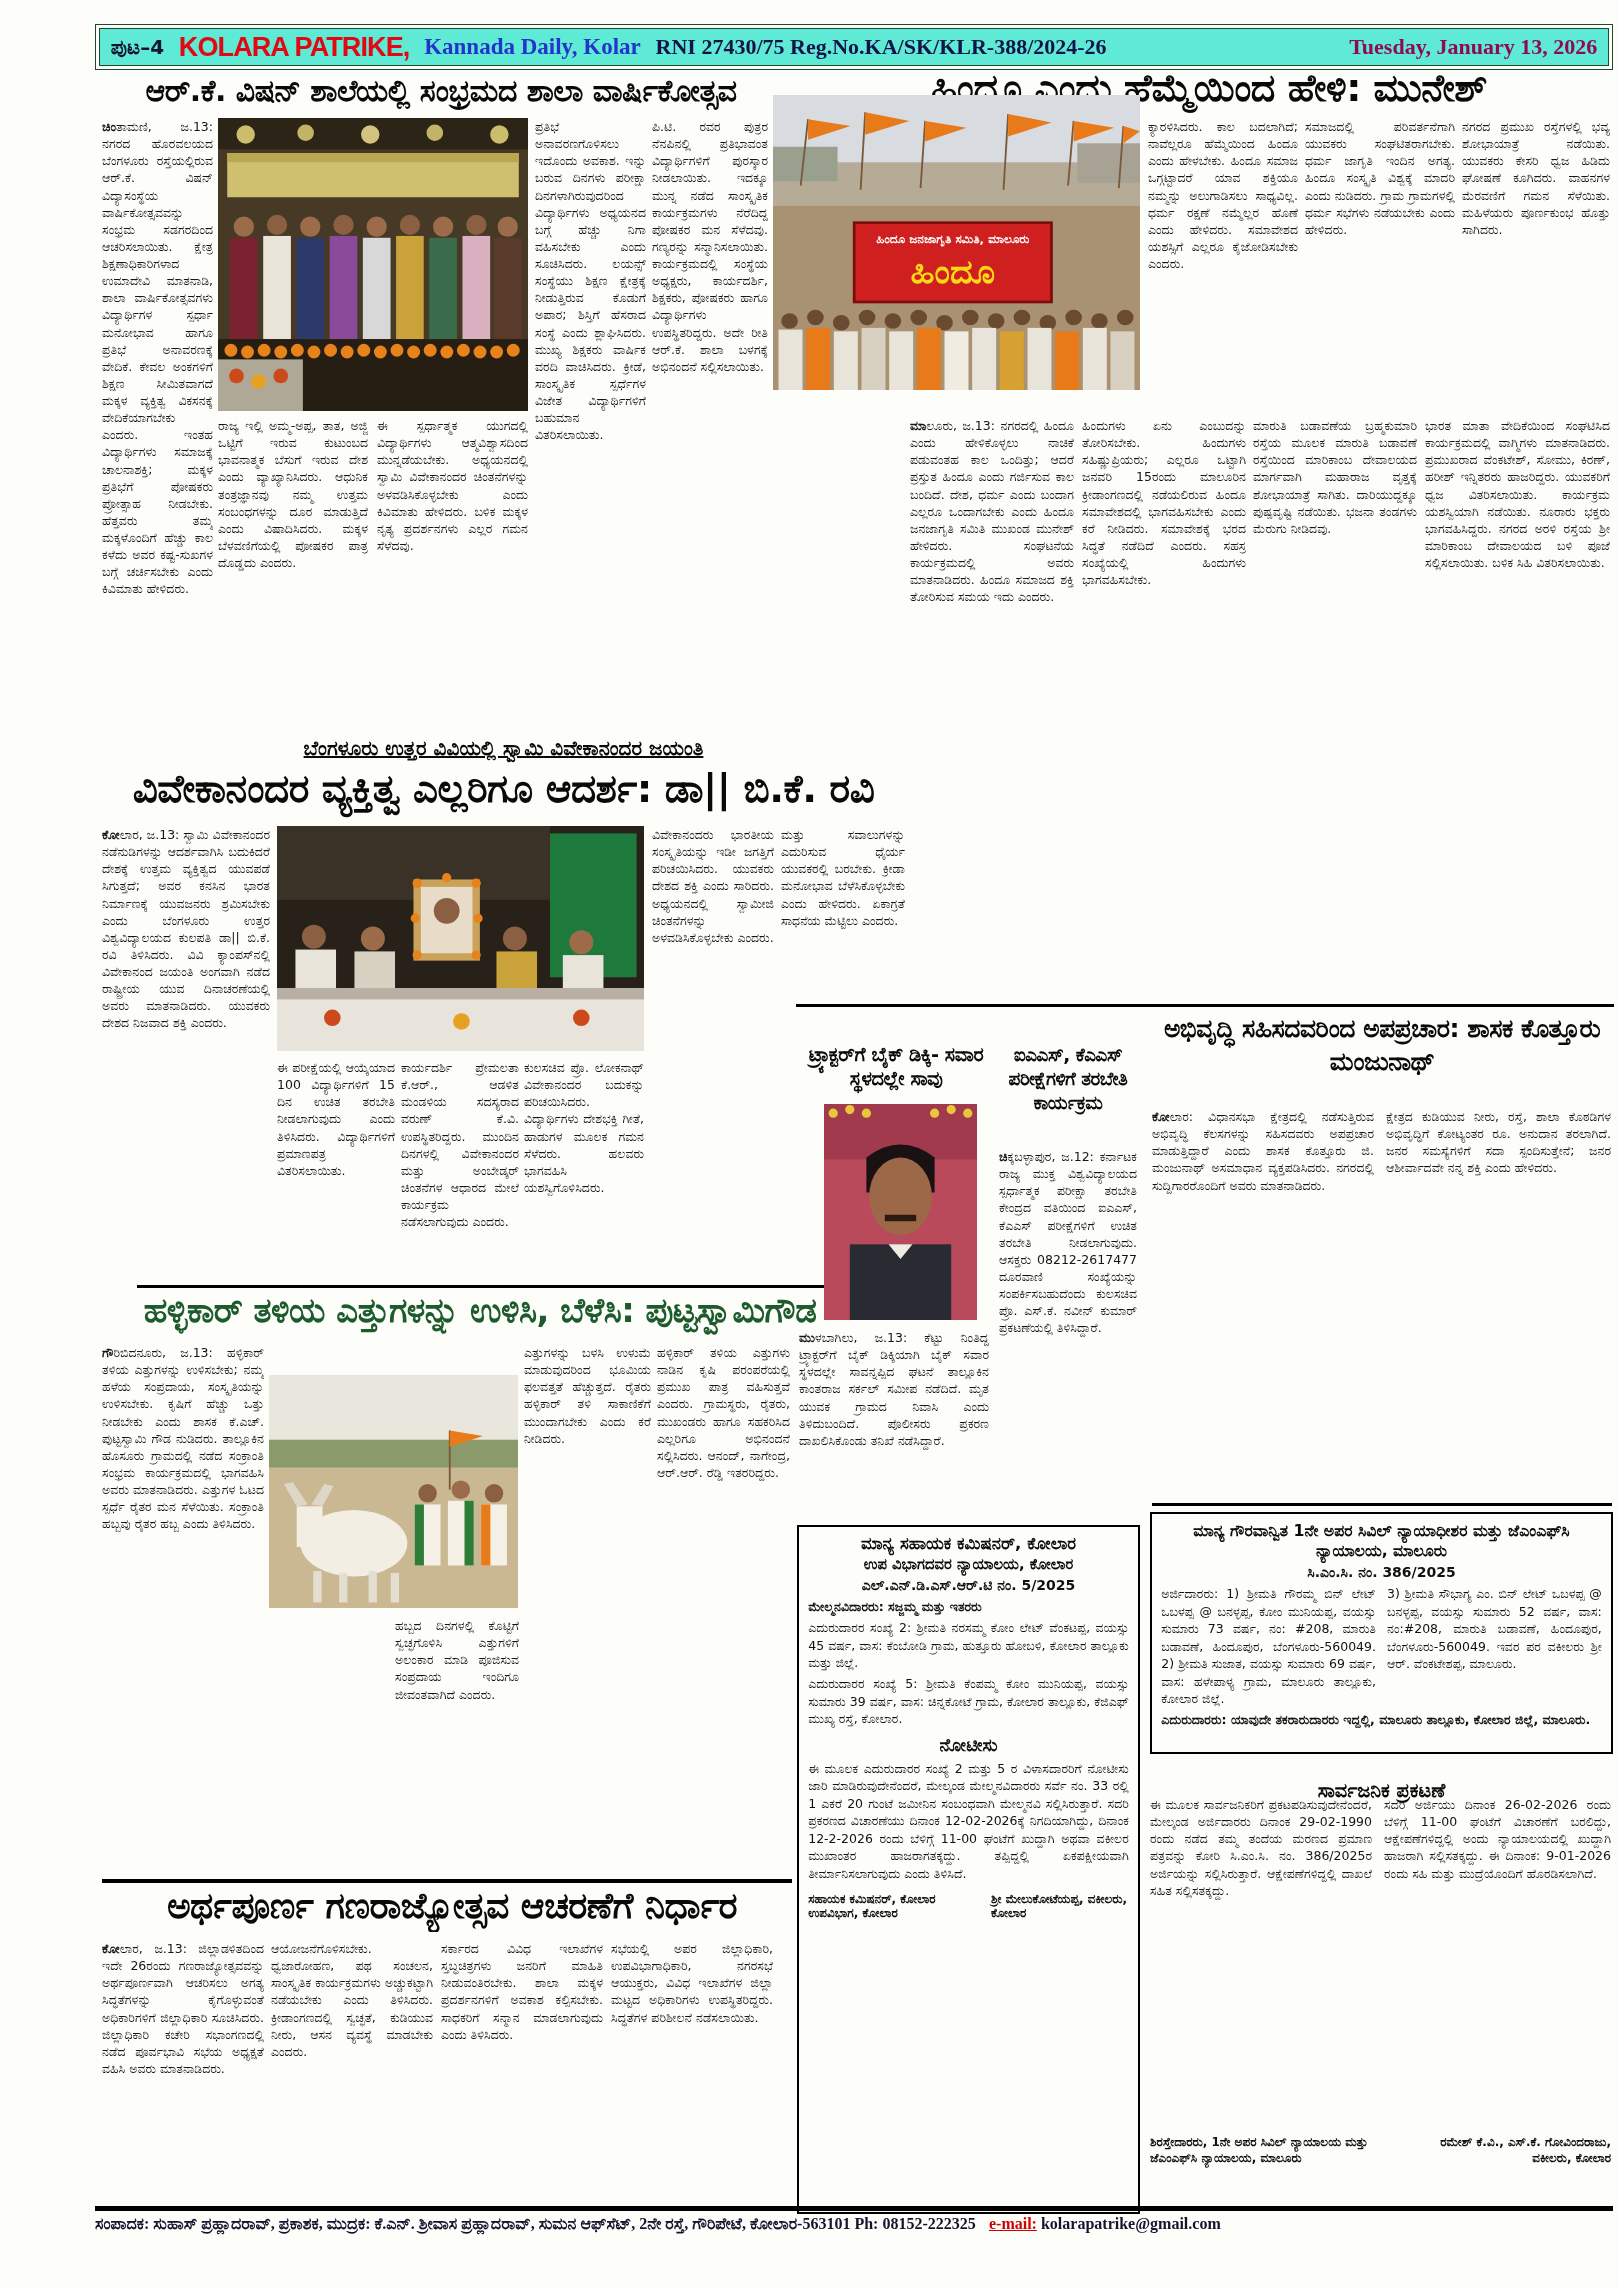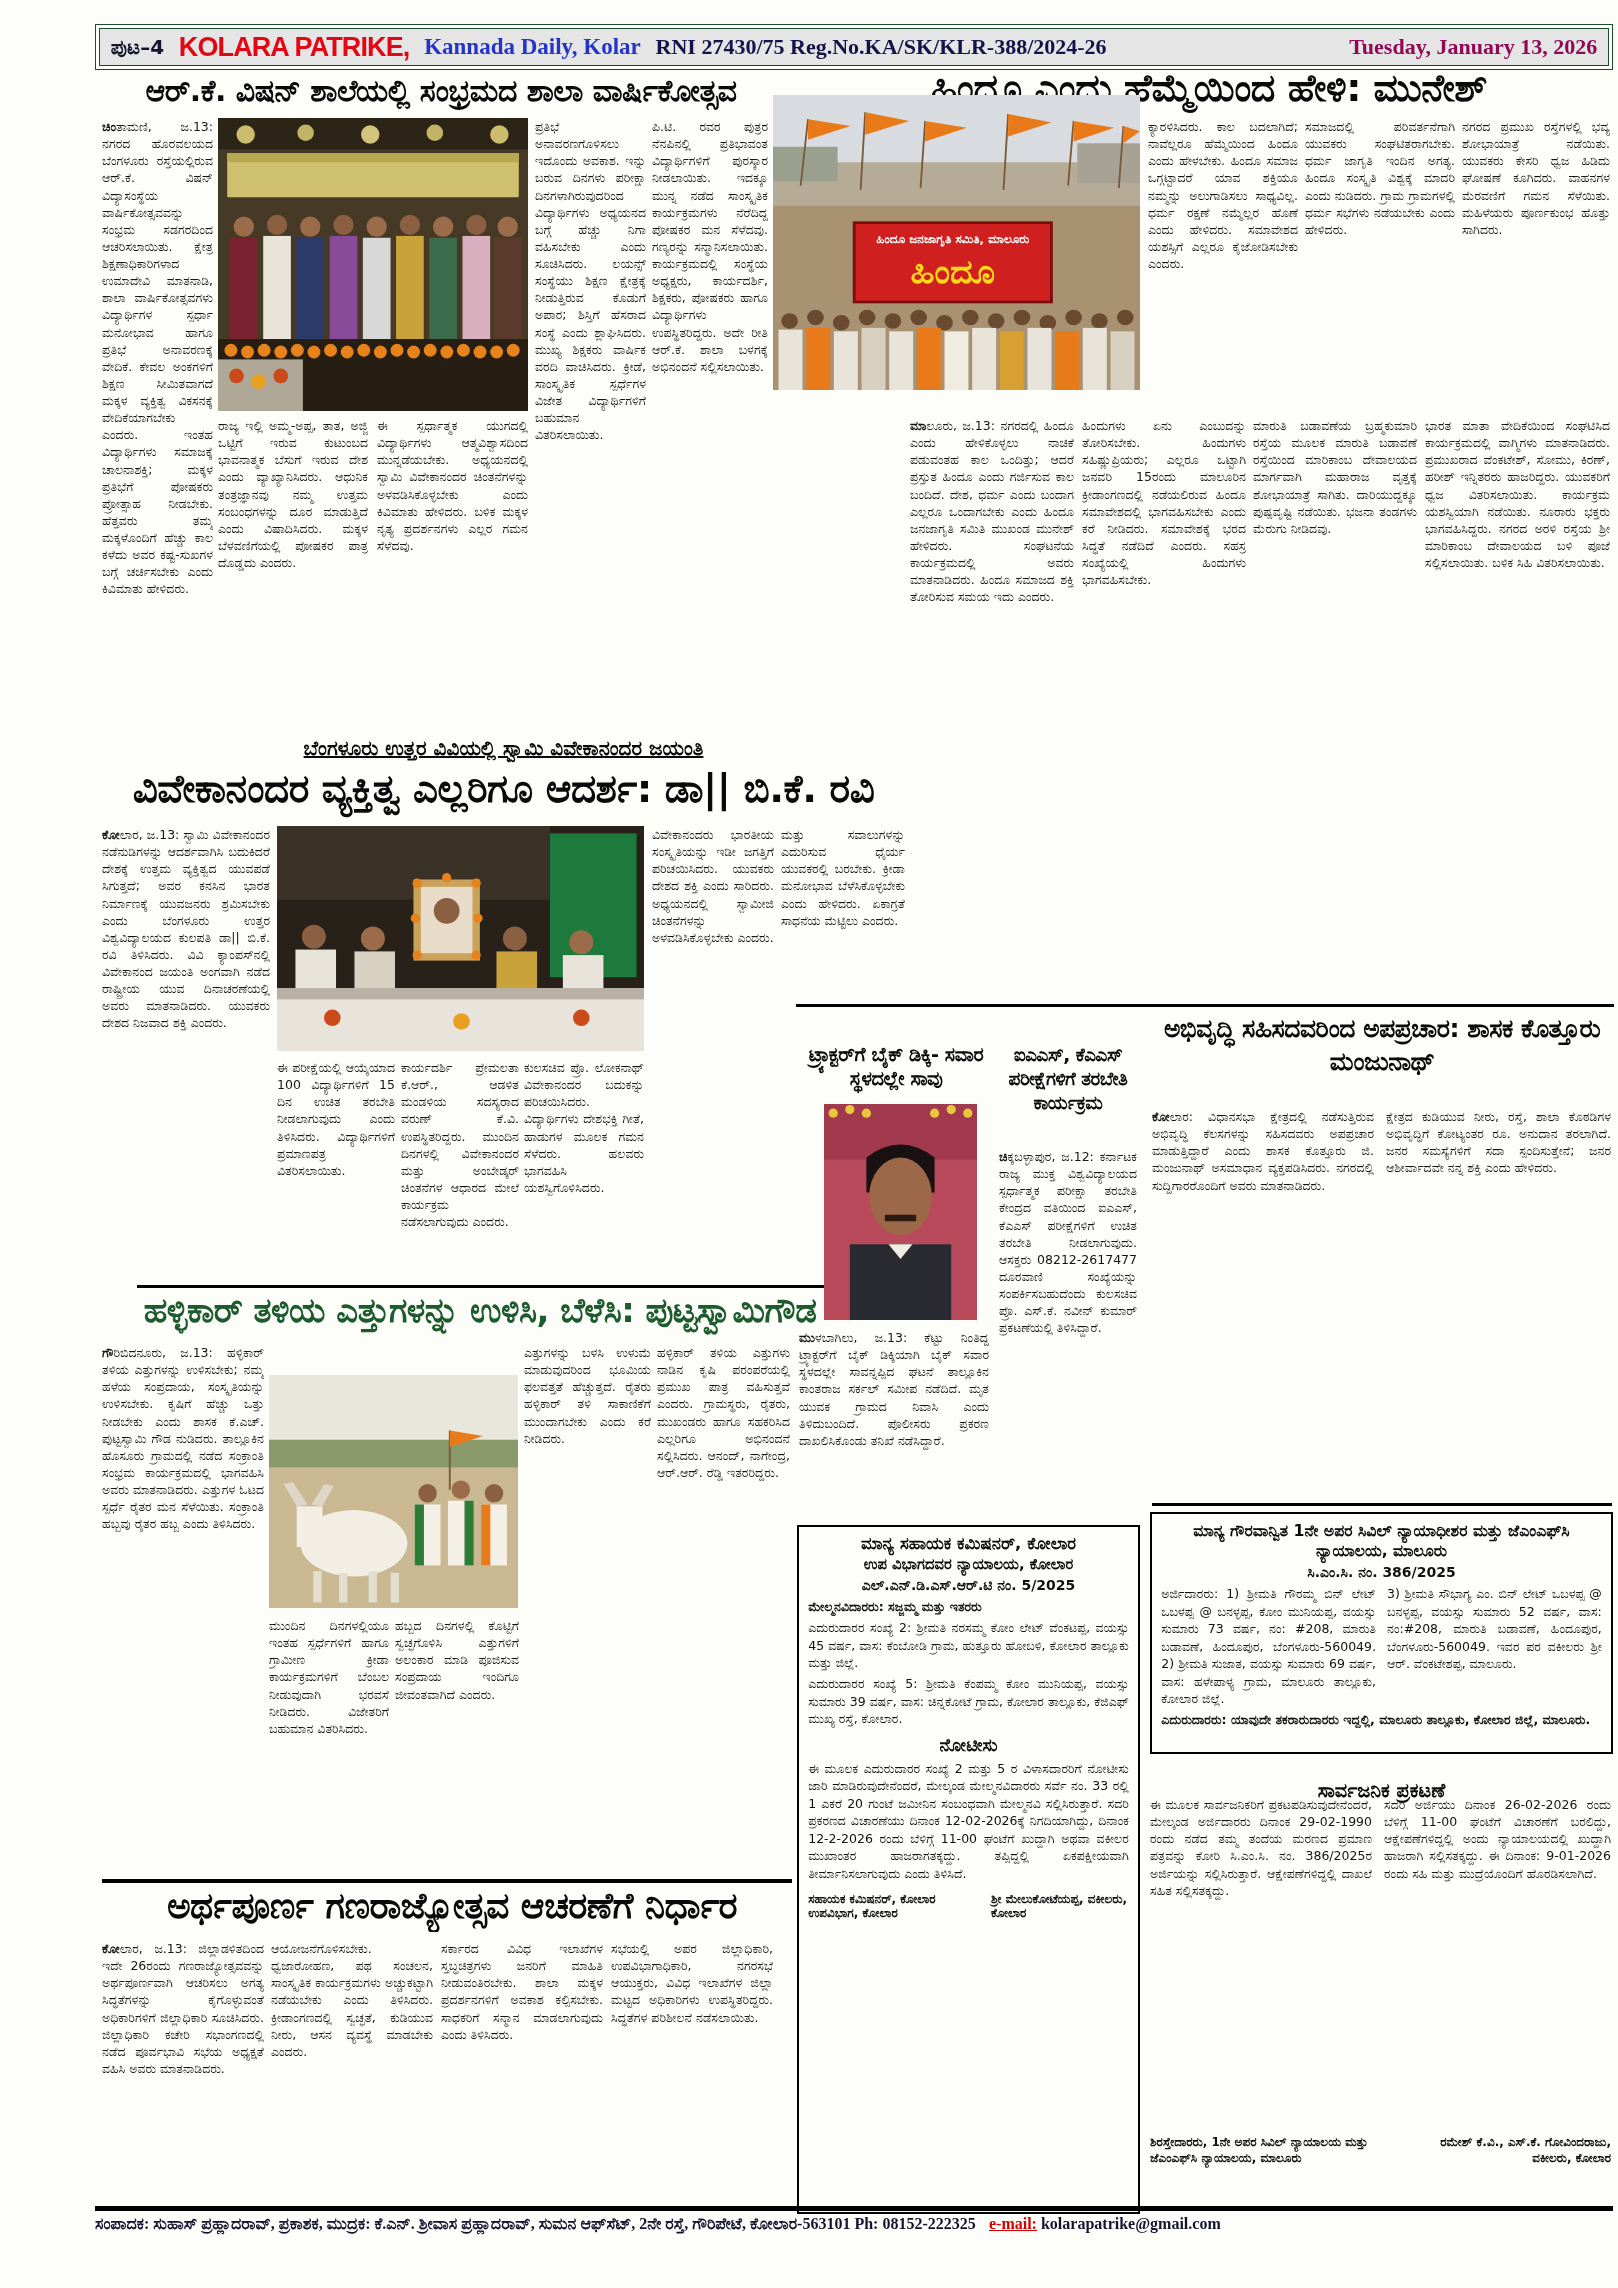--- a/index.html
+++ b/index.html
@@ -2,21 +2,21 @@
 <html style="font-size:14.8px"><head>
 <meta charset="utf-8">
 <style>
   html,body{margin:0;padding:0;background:#e8e8e4;}
   #page{position:relative;width:1619px;height:2289px;background:#fdfdfa;margin:0 auto;
         font-family:"DejaVu Sans",sans-serif;color:#111;overflow:hidden;}
   
   #masthead{position:absolute;left:95px;top:24px;width:1518px;height:46px;
             border:1.8px solid #1b4a2c;box-sizing:border-box;}
   #masthead .inner{position:absolute;inset:2.8px;border:1.8px solid #1b4a2c;display:flex;
-            align-items:center;padding:0 11px;gap:14.8px;box-sizing:border-box;background:#e5e5e5;}
+            align-items:center;padding:0 11px;gap:14.8px;box-sizing:border-box;background:#5eead4;}
   .mh-page{font-size:20px;font-weight:bold;color:#14142e;white-space:nowrap;}
   .mh-brand{font-size:27px;font-weight:bold;color:#e30613;font-family:"Liberation Sans",sans-serif;
             letter-spacing:-0.9px;white-space:nowrap;}
   .mh-tag{font-size:23px;font-weight:bold;color:#2433c9;font-family:"Liberation Serif",serif;white-space:nowrap;}
   .mh-rni{font-size:22px;font-weight:bold;color:#13134a;font-family:"Liberation Serif",serif;white-space:nowrap;}
   .mh-date{font-size:22px;font-weight:bold;color:#8f0a55;font-family:"Liberation Serif",serif;
            margin-left:auto;white-space:nowrap;}
   
   .hl{position:absolute;font-weight:bold;color:#0a0a0a;text-align:center;line-height:1.1;
       letter-spacing:-0.5px;overflow:hidden;}
@@ -263,21 +263,20 @@
           <rect x="194" y="136" width="28" height="70" fill="#f4f0e6"></rect>
         <rect x="212" y="136" width="10" height="70" fill="#2e7d36"></rect>
         <circle cx="244" cy="128" r="10" fill="#8a5f42"></circle>
           <rect x="230" y="140" width="28" height="66" fill="#f4f0e6"></rect>
         <rect x="230" y="140" width="10" height="66" fill="#e87a1a"></rect>
       </g>
       <line x1="196" y1="60" x2="196" y2="124" stroke="#7a5a3a" stroke-width="2"></line>
       <polygon points="196,60 232,66 196,78" fill="#e87a1a"></polygon>
     </svg>
   </div>
-  <div class="col" style="left:269px;top:1617px;width:120px;height:258px;">ಮುಂದಿನ ದಿನಗಳಲ್ಲಿಯೂ ಇಂತಹ ಸ್ಪರ್ಧೆಗಳಿಗೆ ಹಾಗೂ ಗ್ರಾಮೀಣ ಕ್ರೀಡಾ ಕಾರ್ಯಕ್ರಮಗಳಿಗೆ ಬೆಂಬಲ ನೀಡುವುದಾಗಿ ಭರವಸೆ ನೀಡಿದರು. ವಿಜೇತರಿಗೆ ಬಹುಮಾನ ವಿತರಿಸಿದರು.</div>
   <div class="col" style="left:395px;top:1617px;width:124px;height:258px;">ಹಬ್ಬದ ದಿನಗಳಲ್ಲಿ ಕೊಟ್ಟಿಗೆ ಸ್ವಚ್ಛಗೊಳಿಸಿ ಎತ್ತುಗಳಿಗೆ ಅಲಂಕಾರ ಮಾಡಿ ಪೂಜಿಸುವ ಸಂಪ್ರದಾಯ ಇಂದಿಗೂ ಜೀವಂತವಾಗಿದೆ ಎಂದರು.</div>
   <div class="col" style="left:524px;top:1344px;width:127px;height:532px;">ಎತ್ತುಗಳನ್ನು ಬಳಸಿ ಉಳುಮೆ ಮಾಡುವುದರಿಂದ ಭೂಮಿಯ ಫಲವತ್ತತೆ ಹೆಚ್ಚುತ್ತದೆ. ರೈತರು ಹಳ್ಳಿಕಾರ್ ತಳಿ ಸಾಕಾಣಿಕೆಗೆ ಮುಂದಾಗಬೇಕು ಎಂದು ಕರೆ ನೀಡಿದರು.</div>
   <div class="col" style="left:657px;top:1344px;width:133px;height:532px;">ಹಳ್ಳಿಕಾರ್ ತಳಿಯ ಎತ್ತುಗಳು ನಾಡಿನ ಕೃಷಿ ಪರಂಪರೆಯಲ್ಲಿ ಪ್ರಮುಖ ಪಾತ್ರ ವಹಿಸುತ್ತವೆ ಎಂದರು. ಗ್ರಾಮಸ್ಥರು, ರೈತರು, ಮುಖಂಡರು ಹಾಗೂ ಸಹಕರಿಸಿದ ಎಲ್ಲರಿಗೂ ಅಭಿನಂದನೆ ಸಲ್ಲಿಸಿದರು. ಆನಂದ್, ನಾಗೇಂದ್ರ, ಆರ್.ಆರ್. ರೆಡ್ಡಿ ಇತರರಿದ್ದರು.</div>
 
   <div class="rule" style="left:102px;top:1879px;width:690px;height:3.7px;"></div>
   <div class="hl" style="left:138px;top:1886px;width:628px;height:46px;font-size:36px;">ಅರ್ಥಪೂರ್ಣ ಗಣರಾಜ್ಯೋತ್ಸವ ಆಚರಣೆಗೆ ನಿರ್ಧಾರ</div>
   <div class="col first" style="left:102px;top:1940px;width:162px;height:266px;">ಕೋಲಾರ, ಜ.13: ಜಿಲ್ಲಾಡಳಿತದಿಂದ ಇದೇ 26ರಂದು ಗಣರಾಜ್ಯೋತ್ಸವವನ್ನು ಅರ್ಥಪೂರ್ಣವಾಗಿ ಆಚರಿಸಲು ಅಗತ್ಯ ಸಿದ್ಧತೆಗಳನ್ನು ಕೈಗೊಳ್ಳುವಂತೆ ಅಧಿಕಾರಿಗಳಿಗೆ ಜಿಲ್ಲಾಧಿಕಾರಿ ಸೂಚಿಸಿದರು. ಜಿಲ್ಲಾಧಿಕಾರಿ ಕಚೇರಿ ಸಭಾಂಗಣದಲ್ಲಿ ನಡೆದ ಪೂರ್ವಭಾವಿ ಸಭೆಯ ಅಧ್ಯಕ್ಷತೆ ವಹಿಸಿ ಅವರು ಮಾತನಾಡಿದರು.</div>
   <div class="col" style="left:271px;top:1940px;width:162px;height:266px;">ಆಯೋಜನೆಗೊಳಿಸಬೇಕು. ಧ್ವಜಾರೋಹಣ, ಪಥ ಸಂಚಲನ, ಸಾಂಸ್ಕೃತಿಕ ಕಾರ್ಯಕ್ರಮಗಳು ಅಚ್ಚುಕಟ್ಟಾಗಿ ನಡೆಯಬೇಕು ಎಂದು ತಿಳಿಸಿದರು. ಕ್ರೀಡಾಂಗಣದಲ್ಲಿ ಸ್ವಚ್ಛತೆ, ಕುಡಿಯುವ ನೀರು, ಆಸನ ವ್ಯವಸ್ಥೆ ಮಾಡಬೇಕು ಎಂದರು.</div>
   <div class="col" style="left:611px;top:1940px;width:162px;height:266px;">ಸಭೆಯಲ್ಲಿ ಅಪರ ಜಿಲ್ಲಾಧಿಕಾರಿ, ಉಪವಿಭಾಗಾಧಿಕಾರಿ, ನಗರಸಭೆ ಆಯುಕ್ತರು, ವಿವಿಧ ಇಲಾಖೆಗಳ ಜಿಲ್ಲಾ ಮಟ್ಟದ ಅಧಿಕಾರಿಗಳು ಉಪಸ್ಥಿತರಿದ್ದರು. ಸಿದ್ಧತೆಗಳ ಪರಿಶೀಲನೆ ನಡೆಸಲಾಯಿತು.</div>
   <div class="col" style="left:441px;top:1940px;width:162px;height:266px;">ಸರ್ಕಾರದ ವಿವಿಧ ಇಲಾಖೆಗಳ ಸ್ತಬ್ಧಚಿತ್ರಗಳು ಜನರಿಗೆ ಮಾಹಿತಿ ನೀಡುವಂತಿರಬೇಕು. ಶಾಲಾ ಮಕ್ಕಳ ಪ್ರದರ್ಶನಗಳಿಗೆ ಅವಕಾಶ ಕಲ್ಪಿಸಬೇಕು. ಸಾಧಕರಿಗೆ ಸನ್ಮಾನ ಮಾಡಲಾಗುವುದು ಎಂದು ತಿಳಿಸಿದರು.</div>

